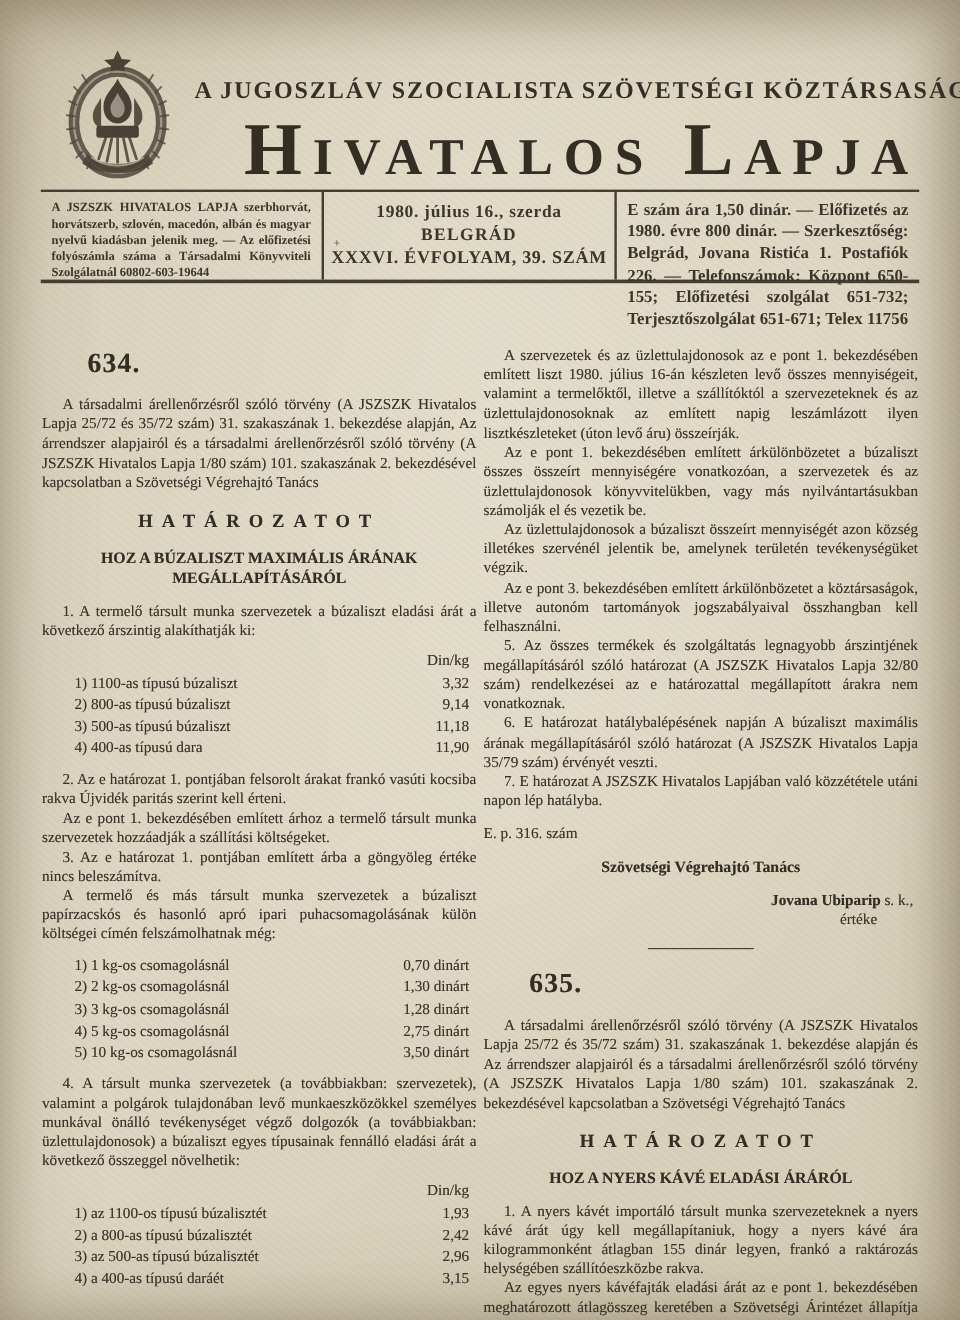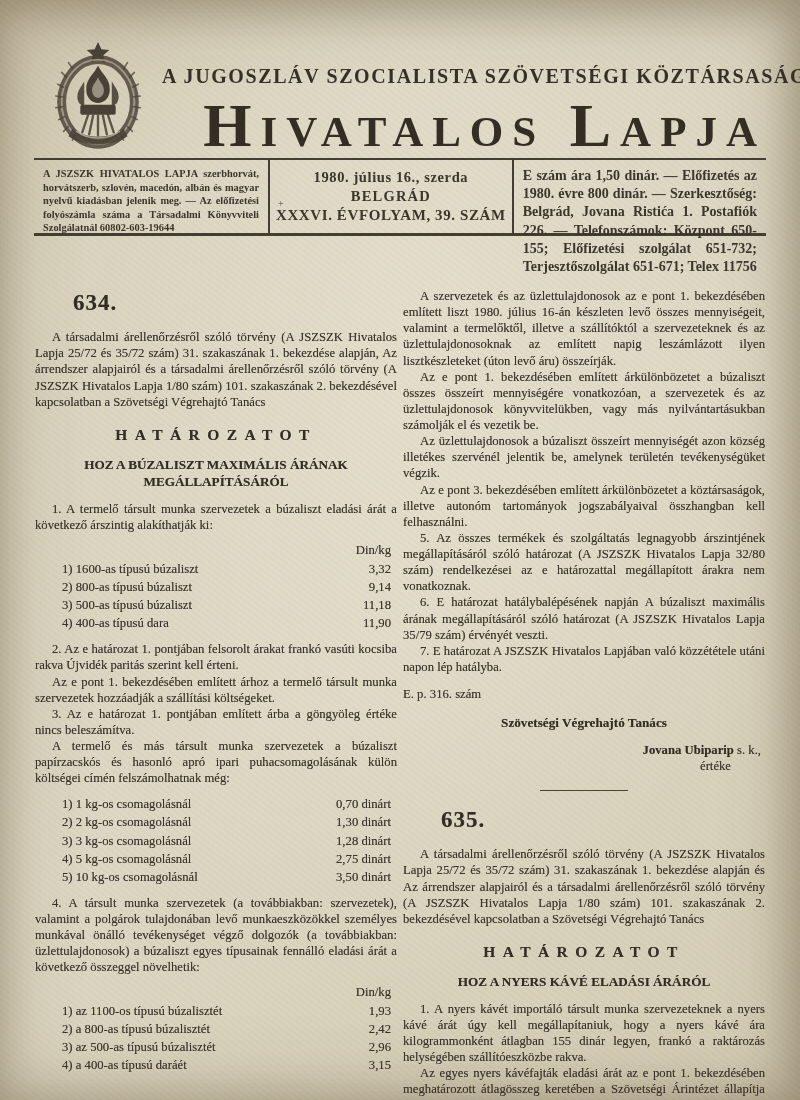--- a/index.html
+++ b/index.html
@@ -112,21 +112,21 @@
   <div class="col left">
     <div class="art-number">634.</div>
     <p class="para">A társadalmi árellenőrzésről szóló törvény (A JSZSZK Hivatalos Lapja 25/72 és 35/72 szám) 31. szakaszának 1. bekezdése alapján, Az árrendszer alapjairól és a társadalmi árellenőrzésről szóló törvény (A JSZSZK Hivatalos Lapja 1/80 szám) 101. szakaszának 2. bekezdésével kapcsolatban a Szövetségi Végrehajtó Tanács</p>
     <div class="decision-heading">HATÁROZATOT</div>
     <div class="decision-subject">HOZ A BÚZALISZT MAXIMÁLIS ÁRÁNAK MEGÁLLAPÍTÁSÁRÓL</div>
     <p class="para">1. A termelő társult munka szervezetek a búzaliszt eladási árát a következő árszintig alakíthatják ki:</p>
 
     <div class="price-table">
       <div class="unit-line">Din/kg</div>
       <div class="price-row">
-        <span class="row-label">1) 1600-as típusú búzaliszt</span>
+        <span class="row-label">1) 1100-as típusú búzaliszt</span>
         <span class="row-value">3,32</span>
       </div>
       <div class="price-row">
         <span class="row-label">2) 800-as típusú búzaliszt</span>
         <span class="row-value">9,14</span>
       </div>
       <div class="price-row">
         <span class="row-label">3) 500-as típusú búzaliszt</span>
         <span class="row-value">11,18</span>
       </div>

